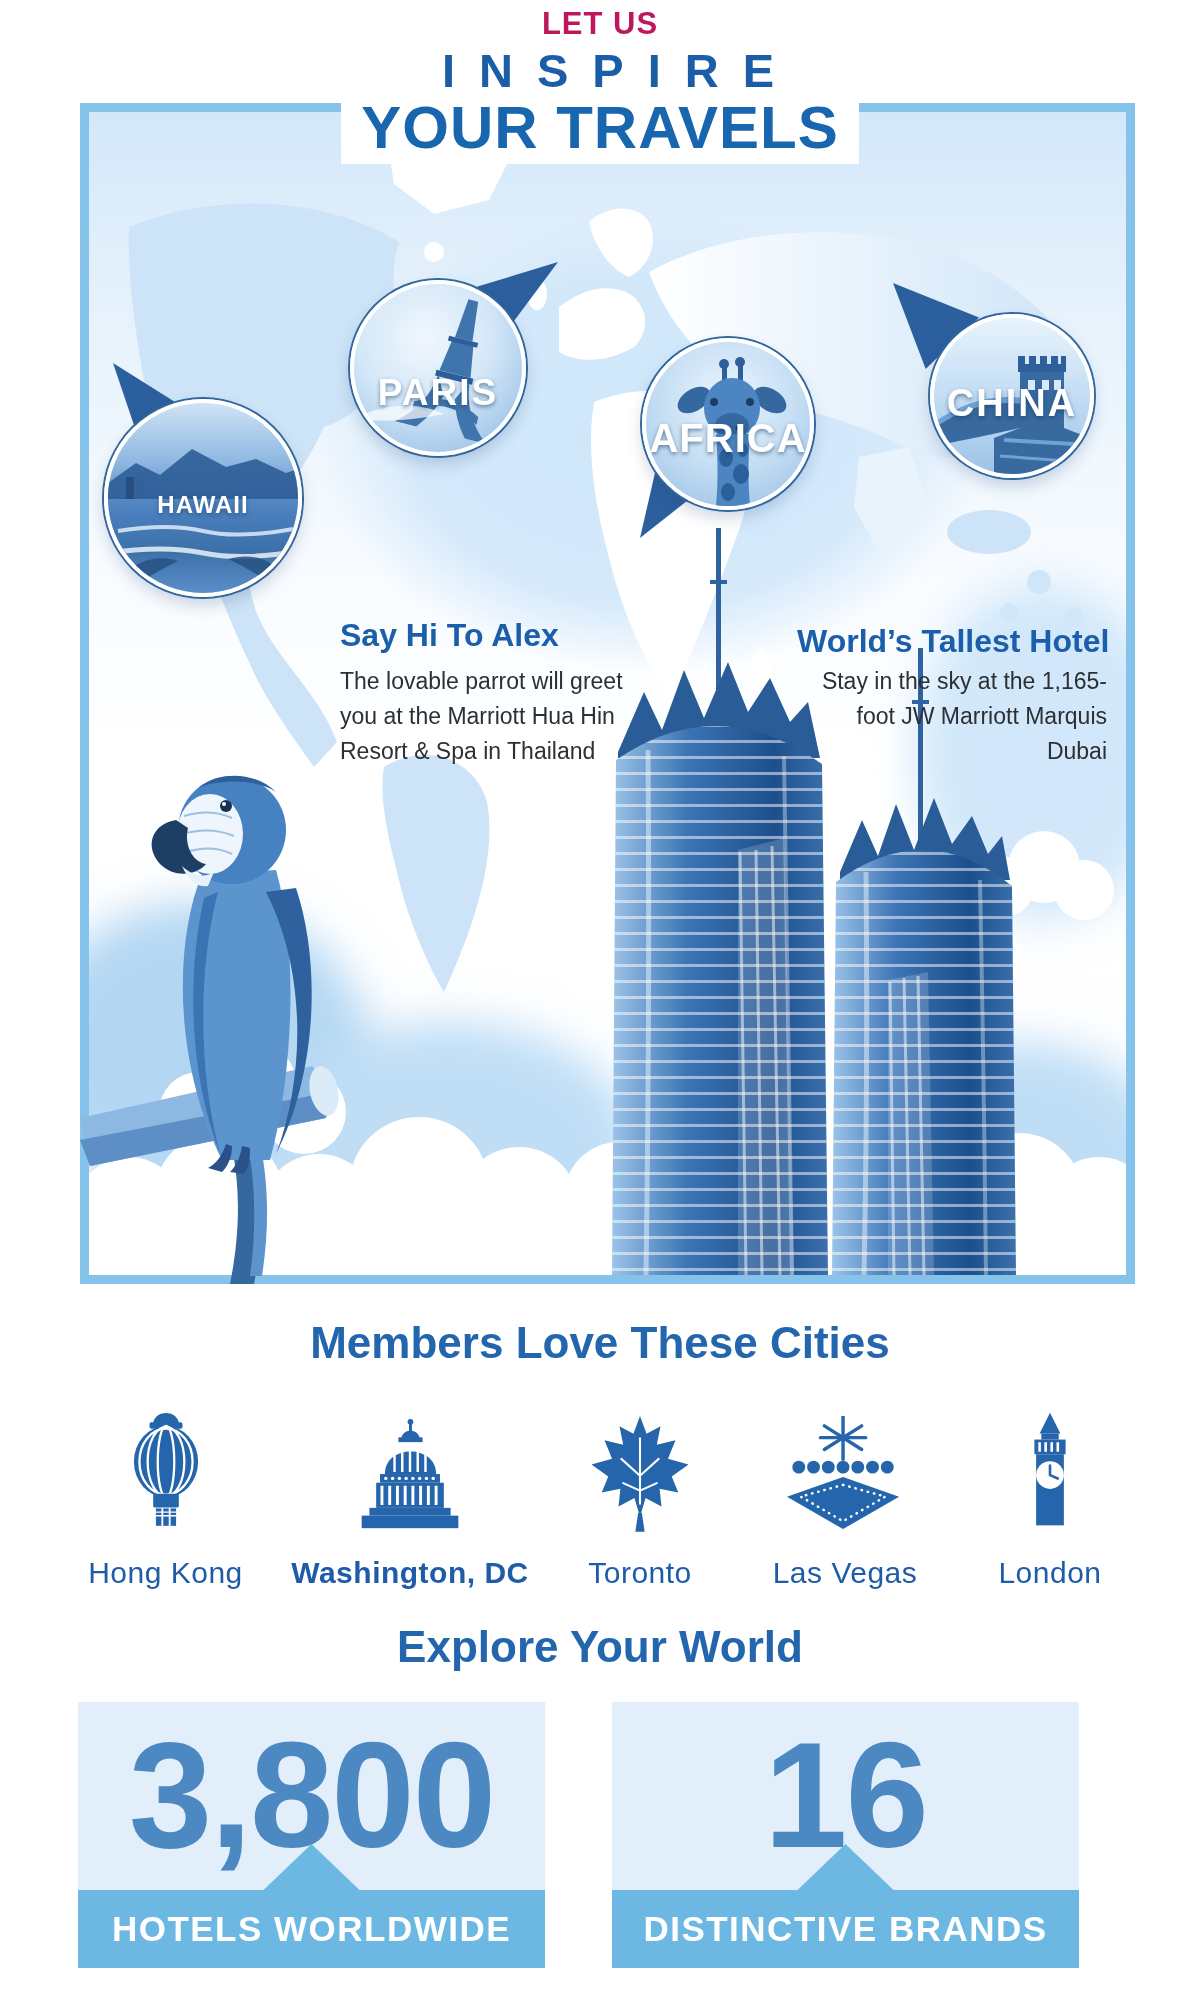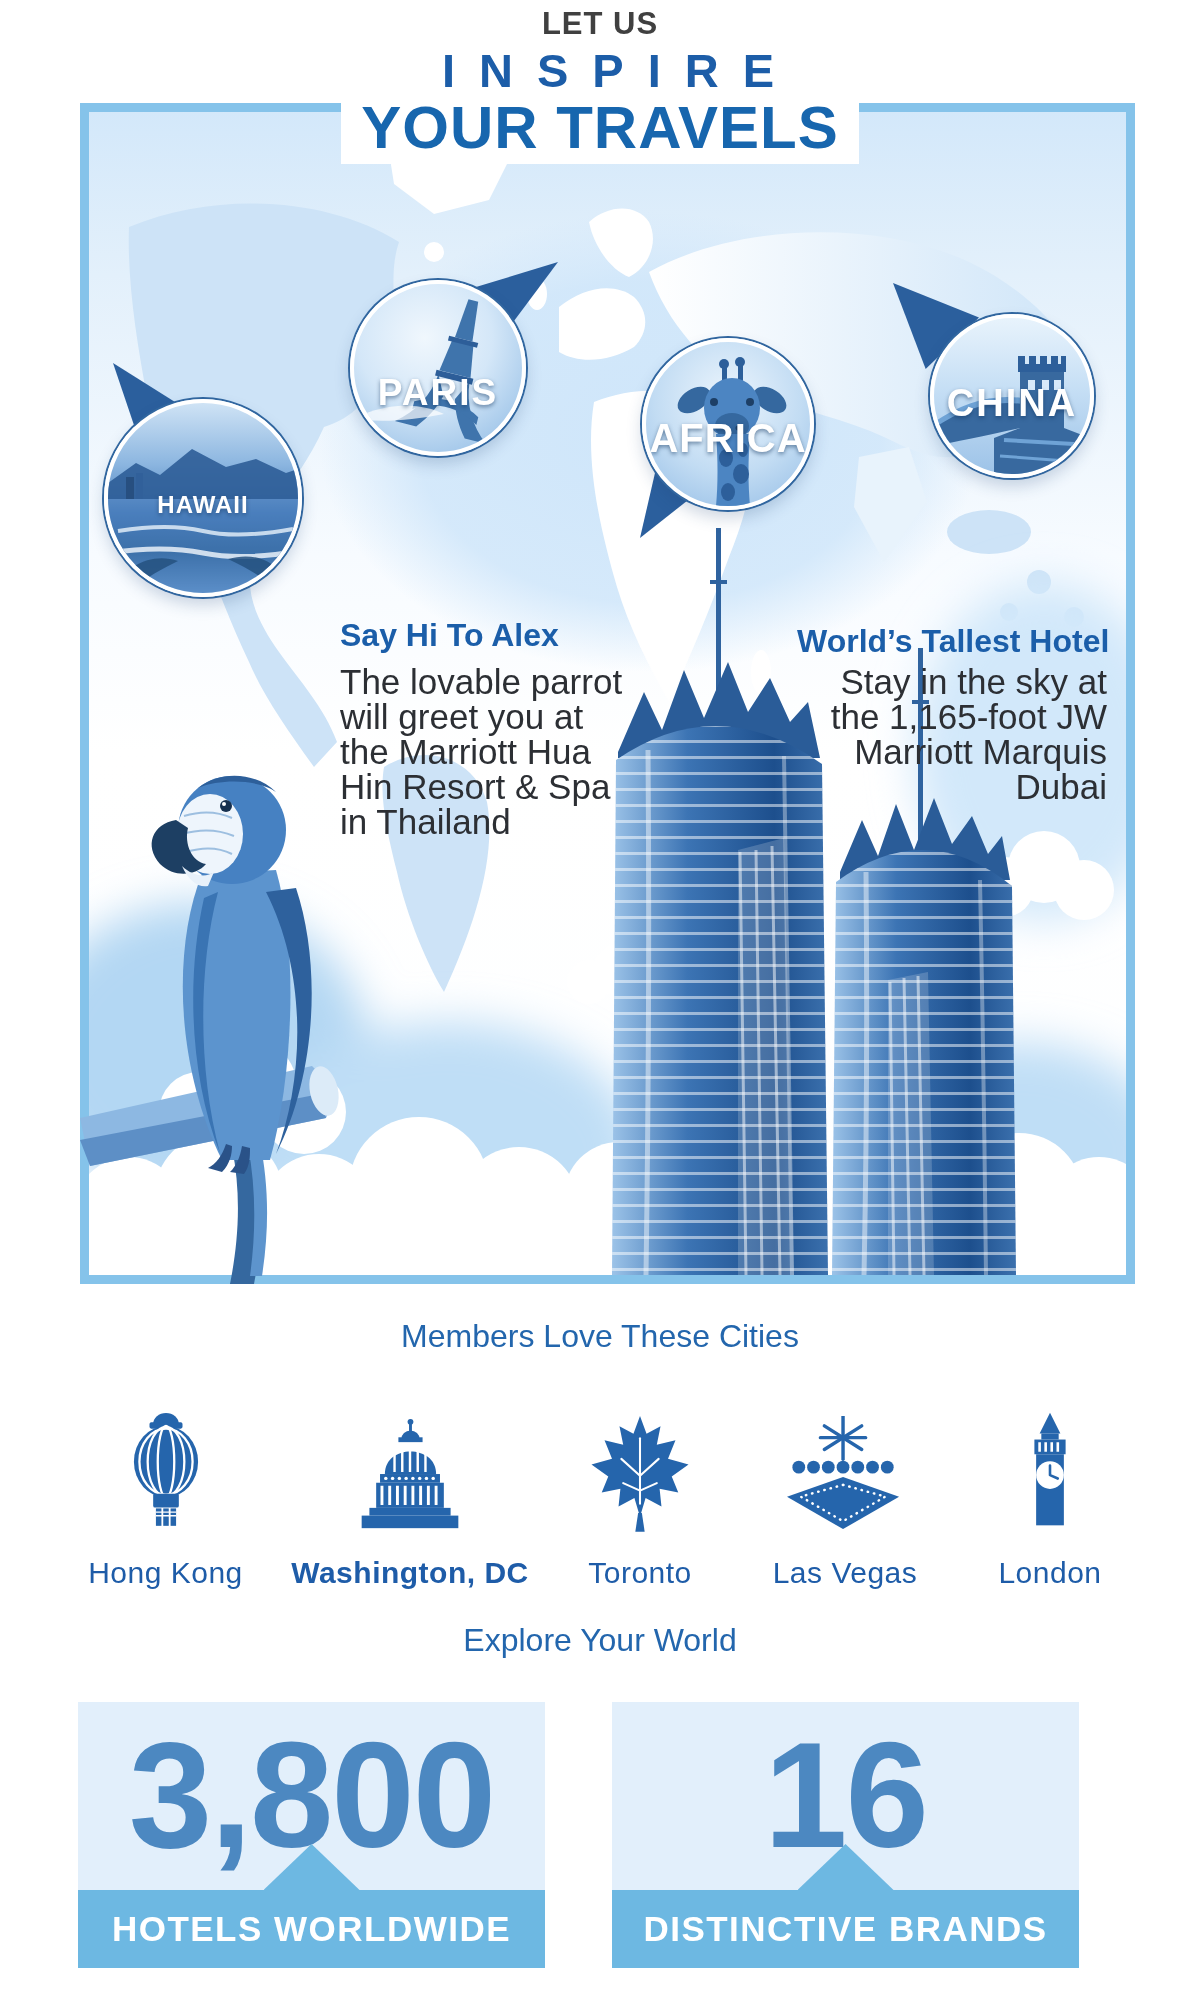--- a/index.html
+++ b/index.html
@@ -1,20 +1,20 @@
 <!DOCTYPE html>
 <html><head>
 <meta charset="utf-8">
 <style>
   html,body{margin:0;padding:0;background:#fff;}
   #page{position:relative;width:1200px;height:2000px;background:#fff;overflow:hidden;
         font-family:"Liberation Sans","DejaVu Sans",sans-serif;}
   
   .hdr{position:absolute;left:0;top:0;width:100%;text-align:center;z-index:5;}
-  .hdr-line1{font-size:31px;font-weight:700;color:#404040;letter-spacing:1px;line-height:1;margin-top:8px;}
+  .hdr-line1{font-size:31px;font-weight:700;color:#be185d;letter-spacing:1px;line-height:1;margin-top:8px;}
   .hdr-line2{font-size:47px;font-weight:700;color:#1c5da8;letter-spacing:24px;text-indent:24px;line-height:1;margin-top:8px;padding-left:16px;}
   .hdr-line3{display:inline-block;font-size:60px;font-weight:700;color:#1766ae;letter-spacing:1px;line-height:1;
              background:#fff;padding:2px 20px 6px;margin-top:2px;}
   
   .mapbox{position:absolute;left:80px;top:103px;width:1037px;height:1163px;border:9px solid #85c3ea;
           background:linear-gradient(180deg,#d3e8fa 0%,#e3f0fb 14%,#f7fbff 38%,#ffffff 55%,#fdfeff 100%);}
   .mapsvg{position:absolute;left:0;top:0;width:100%;height:100%;}
   
   .circle{position:absolute;border-radius:50%;border:4px solid #fff;box-shadow:0 0 0 2px #31669f,0 8px 16px rgba(30,70,120,.22);
           overflow:hidden;z-index:4;cursor:pointer;}
@@ -29,24 +29,24 @@
             background:radial-gradient(circle at 50% 35%,#ecf5fd 0%,#c2dcf3 55%,#93bce5 100%);}
   .c-china{left:841px;top:202px;width:156px;height:156px;
            background:linear-gradient(180deg,#e8f3fc 0%,#c6dff5 45%,#9dc3e8 100%);}
   .c-hawaii .lbl{top:88px;font-size:24px;letter-spacing:1px;}
   .c-paris  .lbl{top:88px;font-size:37px;letter-spacing:2px;}
   .c-africa .lbl{top:74px;font-size:40px;letter-spacing:1px;}
   .c-china  .lbl{top:64px;font-size:38px;letter-spacing:2px;}
   .arrow{position:absolute;z-index:3;}
   
   .feat-title{position:absolute;font-size:32px;font-weight:700;color:#1b5ea9;z-index:4;}
-  .feat-body{position:absolute;font-size:35px;line-height:35px;color:#2c2f34;z-index:4;}
+  .feat-body{position:absolute;font-size:23px;line-height:35px;color:#2c2f34;z-index:4;}
   .art{position:absolute;z-index:2;}
   
-  .section-title{position:absolute;width:100%;text-align:center;font-size:32px;font-weight:400;color:#2366ad;z-index:2;}
+  .section-title{position:absolute;width:100%;text-align:center;font-size:44px;font-weight:700;color:#2366ad;z-index:2;}
   .city{position:absolute;text-align:center;cursor:pointer;}
   .city .ic{display:flex;align-items:flex-end;justify-content:center;height:134px;}
   .city .nm{margin-top:22px;font-size:30px;color:#1e5ca8;letter-spacing:.5px;}
   
   .statbox{position:absolute;top:1702px;width:467px;height:266px;background:#e2effb;}
   .statbox .num{position:absolute;left:0;top:0;width:100%;height:188px;text-align:center;
                 font-size:150px;font-weight:700;color:#4c88c1;letter-spacing:-2px;line-height:186px;}
   .statbox .bar{position:absolute;left:0;bottom:0;width:100%;height:78px;background:#6db8e2;
                 display:flex;align-items:center;justify-content:center;}
   .statbox .bar span{color:#fff;font-weight:700;font-size:35px;letter-spacing:1.5px;}

